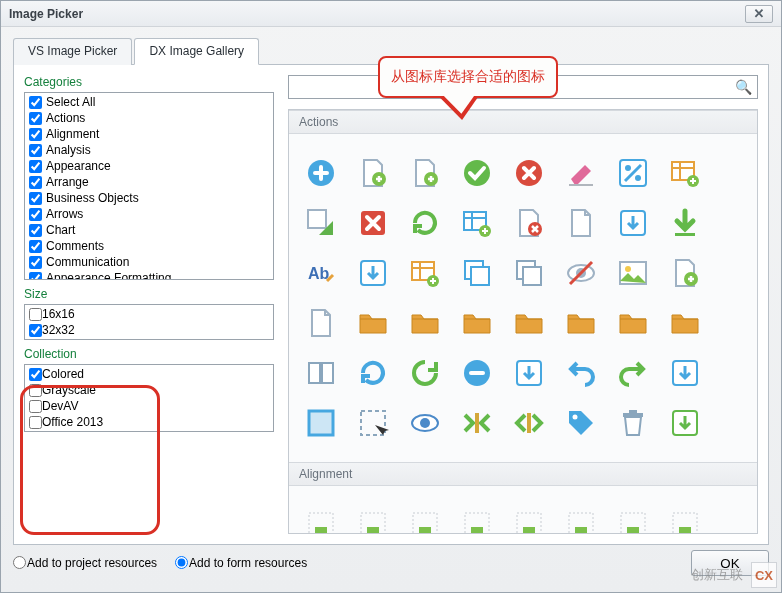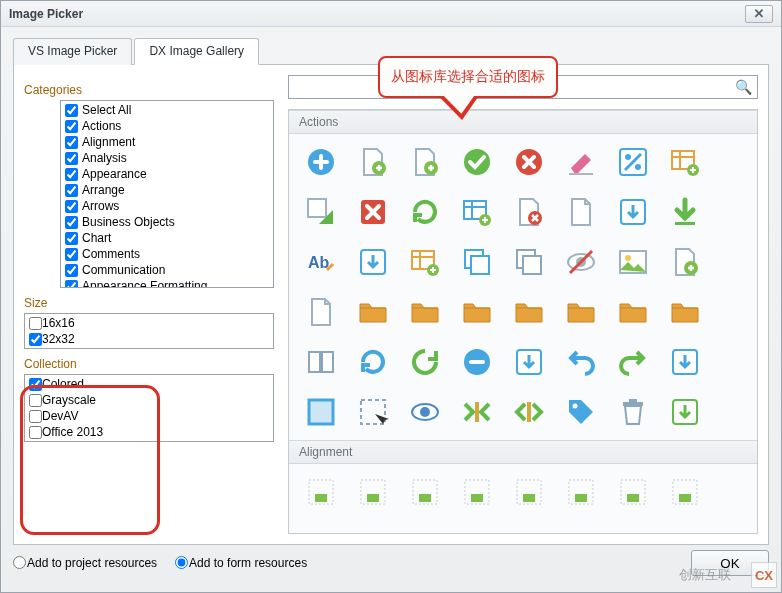--- a/index.html
+++ b/index.html
@@ -6,46 +6,46 @@
 body { font-family:"Segoe UI",Tahoma,sans-serif; font-size:12px; background:#fff; width:782px; height:593px; position:relative; overflow:hidden;}
 .win-border{border:1px solid #9aa4ae;width:782px;height:593px;background:linear-gradient(#f3f4f5,#eceef0);position:relative;}
 .titlebar{height:26px;background:linear-gradient(#f4f6f8,#e8ebef);border-bottom:1px solid #d0d4d9;display:flex;align-items:center;padding:0 8px;font-weight:bold;color:#3a4148;}
 .titlebar .close{margin-left:auto;width:28px;height:18px;border:1px solid #a9b1b9;background:linear-gradient(#fafbfc,#e5e8ec);display:flex;align-items:center;justify-content:center;color:#55606a;font-size:13px;cursor:pointer;border-radius:2px;}
 .content{position:absolute;top:26px;left:0;right:0;bottom:0;padding:10px 12px 12px;}
 .tabs{display:flex;border-bottom:1px solid #b8c0c8;}
 .tab{padding:5px 14px 6px;border:1px solid #b8c0c8;border-bottom:none;background:#f3f5f7;margin-right:2px;color:#2a3138;cursor:pointer;border-radius:3px 3px 0 0;position:relative;top:1px;}
 .tab.active{background:#fff;border-bottom:1px solid #fff;}
 .panel{border:1px solid #b8c0c8;border-top:none;background:#fff;height:480px;position:relative;}
 .left-col{position:absolute;top:10px;left:10px;width:250px;}
-.lbl{color:#a16207;margin-bottom:3px;display:block;margin-top:8px;}
-.listbox{border:1px solid #9aa3ac;background:#fff;height:188px;overflow-y:scroll;padding:1px 0;margin-left:36px;}
+.lbl{color:#15803d;margin-bottom:3px;display:block;}
+.listbox{border:1px solid #9aa3ac;background:#fff;height:188px;overflow-y:scroll;padding:1px 0;}
 .listbox .row{display:flex;align-items:center;padding:0px 4px;gap:4px;line-height:16px;}
 .listbox .row input{width:13px;height:13px;}
 .grp{margin-top:7px;}
 .smallbox{border:1px solid #9aa3ac;background:#fff;padding:1px 0;}
 .smallbox .row{display:flex;align-items:center;padding:0px 4px;line-height:16px;}
 .red-annot{position:absolute;border:3px solid #d93025;border-radius:14px;pointer-events:none;}
 .right-col{position:absolute;top:10px;left:274px;right:10px;bottom:10px;}
 .search{height:24px;border:1px solid #9aa3ac;background:#fff;display:flex;align-items:center;padding:0 4px;}
 .search input{flex:1;border:none;outline:none;font-size:12px;}
 .search .mag{color:#666;font-size:14px;}
 .icon-area{position:absolute;top:34px;left:0;right:0;bottom:0;border:1px solid #c4cad1;background:#fafbfc;overflow:hidden;}
 .section-hd{background:linear-gradient(#f2f4f6,#eaecef);border-bottom:1px solid #d5d9de;border-top:1px solid #d5d9de;color:#6a737d;padding:4px 10px;font-size:12px;}
-.icon-grid{display:flex;flex-wrap:wrap;gap:10px 12px;padding:8px 12px;}
+.icon-grid{display:flex;flex-wrap:wrap;gap:10px 12px;padding:19px 12px;}
 .iconcell{width:40px;height:40px;display:flex;align-items:center;justify-content:center;border:1px solid transparent;border-radius:4px;cursor:pointer;}
 .iconcell svg{width:32px;height:32px;}
 .footer{position:absolute;left:12px;right:12px;bottom:12px;height:34px;display:flex;align-items:center;}
 .footer .radios{display:flex;gap:18px;align-items:center;}
 .footer .radios label{display:flex;align-items:flex-start;gap:1px;}
 .btn{margin-left:auto;width:78px;height:26px;border:1px solid #9aa4ae;background:linear-gradient(#fafbfc,#e7eaee);border-radius:3px;cursor:pointer;}
 .callout{position:absolute;top:55px;left:377px;width:180px;border:2px solid #d93025;border-radius:8px;background:#fdfdfc;padding:10px 8px;text-align:center;color:#d93025;font-size:14px;z-index:50;}
 
 .tail-outer{position:absolute;top:90px;left:440px;border-left:18px solid transparent;border-right:30px solid transparent;border-top:28px solid #d93025;transform:rotate(-12deg);z-index:49;}
 .tail-inner{position:absolute;top:90px;left:444px;border-left:14px solid transparent;border-right:24px solid transparent;border-top:22px solid #fdfdfc;transform:rotate(-12deg);z-index:51;}
-.watermark{position:absolute;right:4px;bottom:4px;display:flex;align-items:center;gap:20px;opacity:.75;font-size:13px;color:#888;z-index:60;}
+.watermark{position:absolute;right:4px;bottom:4px;display:flex;align-items:center;gap:8px;opacity:.75;font-size:13px;color:#888;z-index:60;}
 .watermark .logo{width:26px;height:26px;border:1px solid #c7cbd0;border-radius:0;display:flex;align-items:center;justify-content:center;font-weight:bold;color:#c2410c;background:#fff;}
 </style>
 </head>
 <body>
 
 <div class="win-border">
   <div class="titlebar">
     <span>Image Picker</span>
     <div class="close">
         <span>✕</span>
@@ -82,25 +82,25 @@
             <div class="row">
               <input type="checkbox" checked="" style="">
               <span>Appearance</span>
             </div>
             <div class="row">
               <input type="checkbox" checked="" style="">
               <span>Arrange</span>
             </div>
             <div class="row">
               <input type="checkbox" checked="" style="">
+              <span>Business Objects</span>
+            </div>
+            <div class="row">
+              <input type="checkbox" checked="" style="">
               <span>Arrows</span>
-            </div>
-            <div class="row">
-              <input type="checkbox" checked="" style="">
-              <span>Business Objects</span>
             </div>
             <div class="row">
               <input type="checkbox" checked="" style="">
               <span>Chart</span>
             </div>
             <div class="row">
               <input type="checkbox" checked="" style="">
               <span>Comments</span>
             </div>
             <div class="row">

